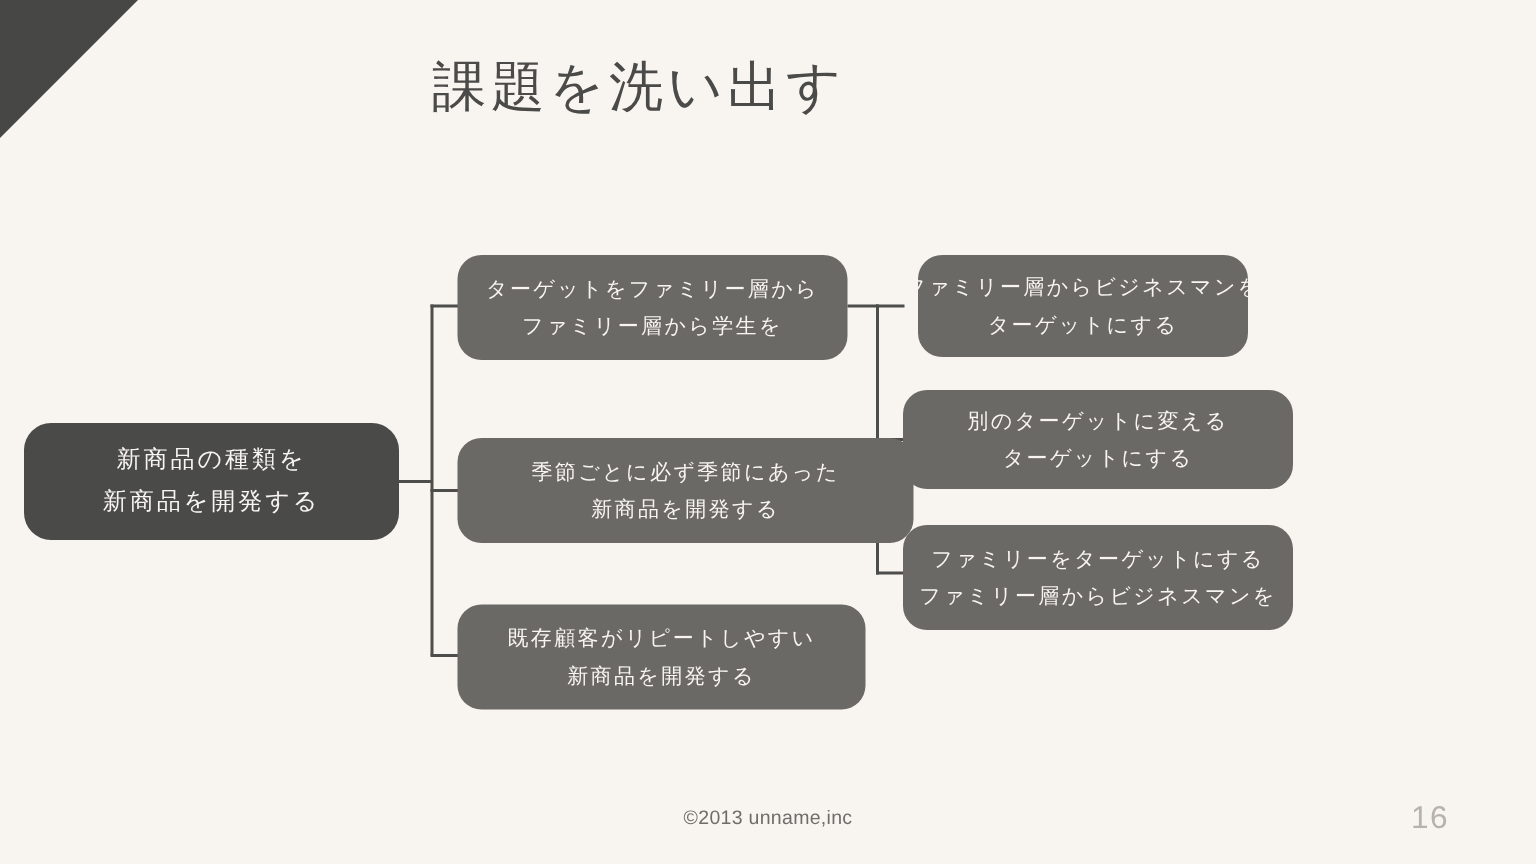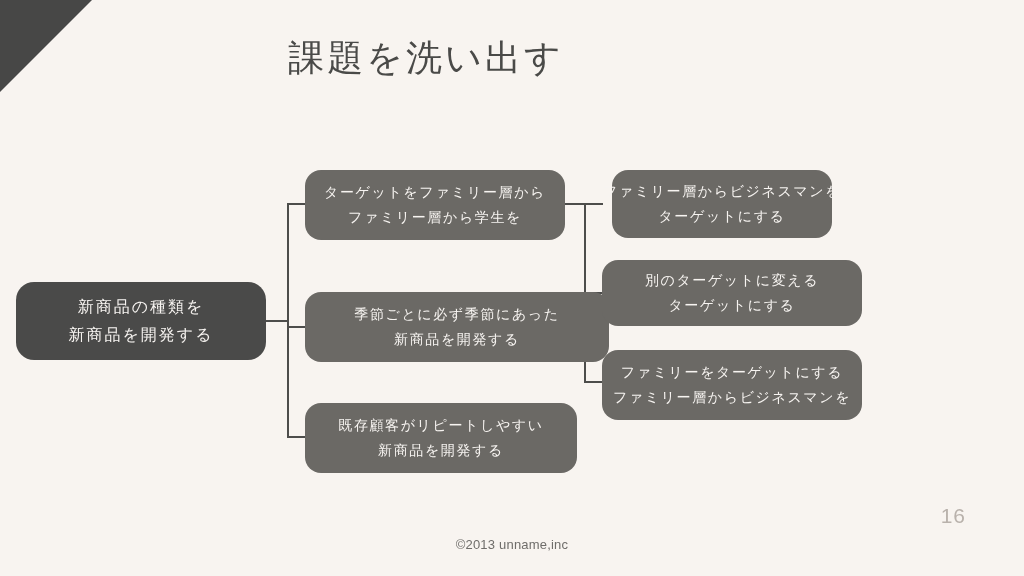--- a/index.html
+++ b/index.html
@@ -114,21 +114,21 @@
     top: 537px;
     width: 1024px;
     text-align: center;
     font-size: 13px;
     color: #6f6d6a;
     letter-spacing: 0.2px;
   }
   .page-number {
     position: absolute;
     right: 58px;
-    top: 504px;
+    top: 534px;
     font-size: 21px;
     color: #b9b2ac;
     letter-spacing: 1px;
   }
 </style>
 </head>
 <body>
 
 <div class="slide">
 

